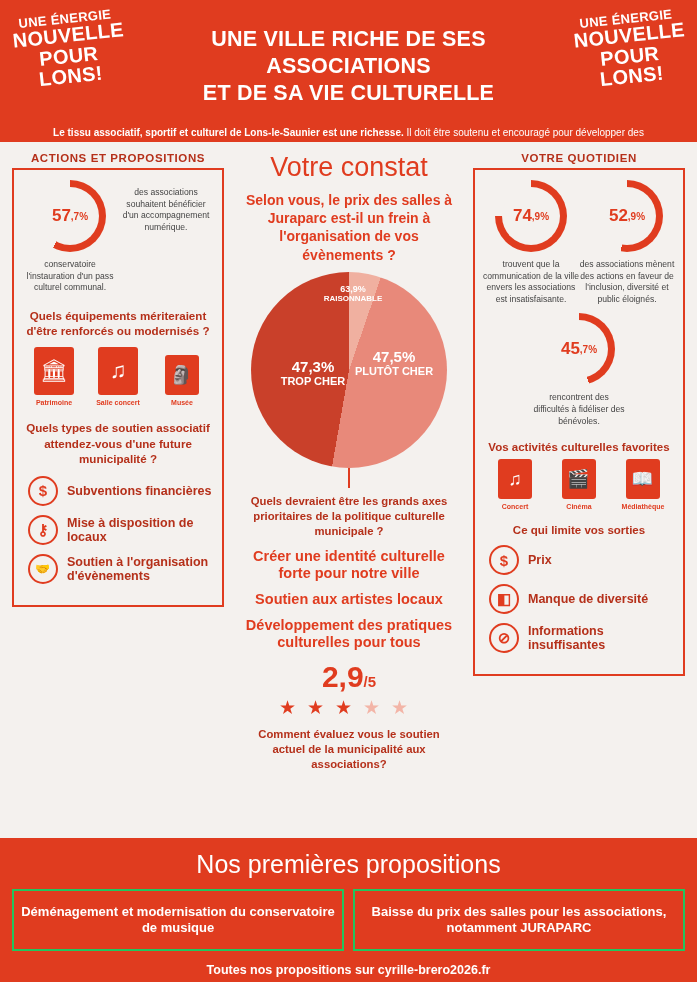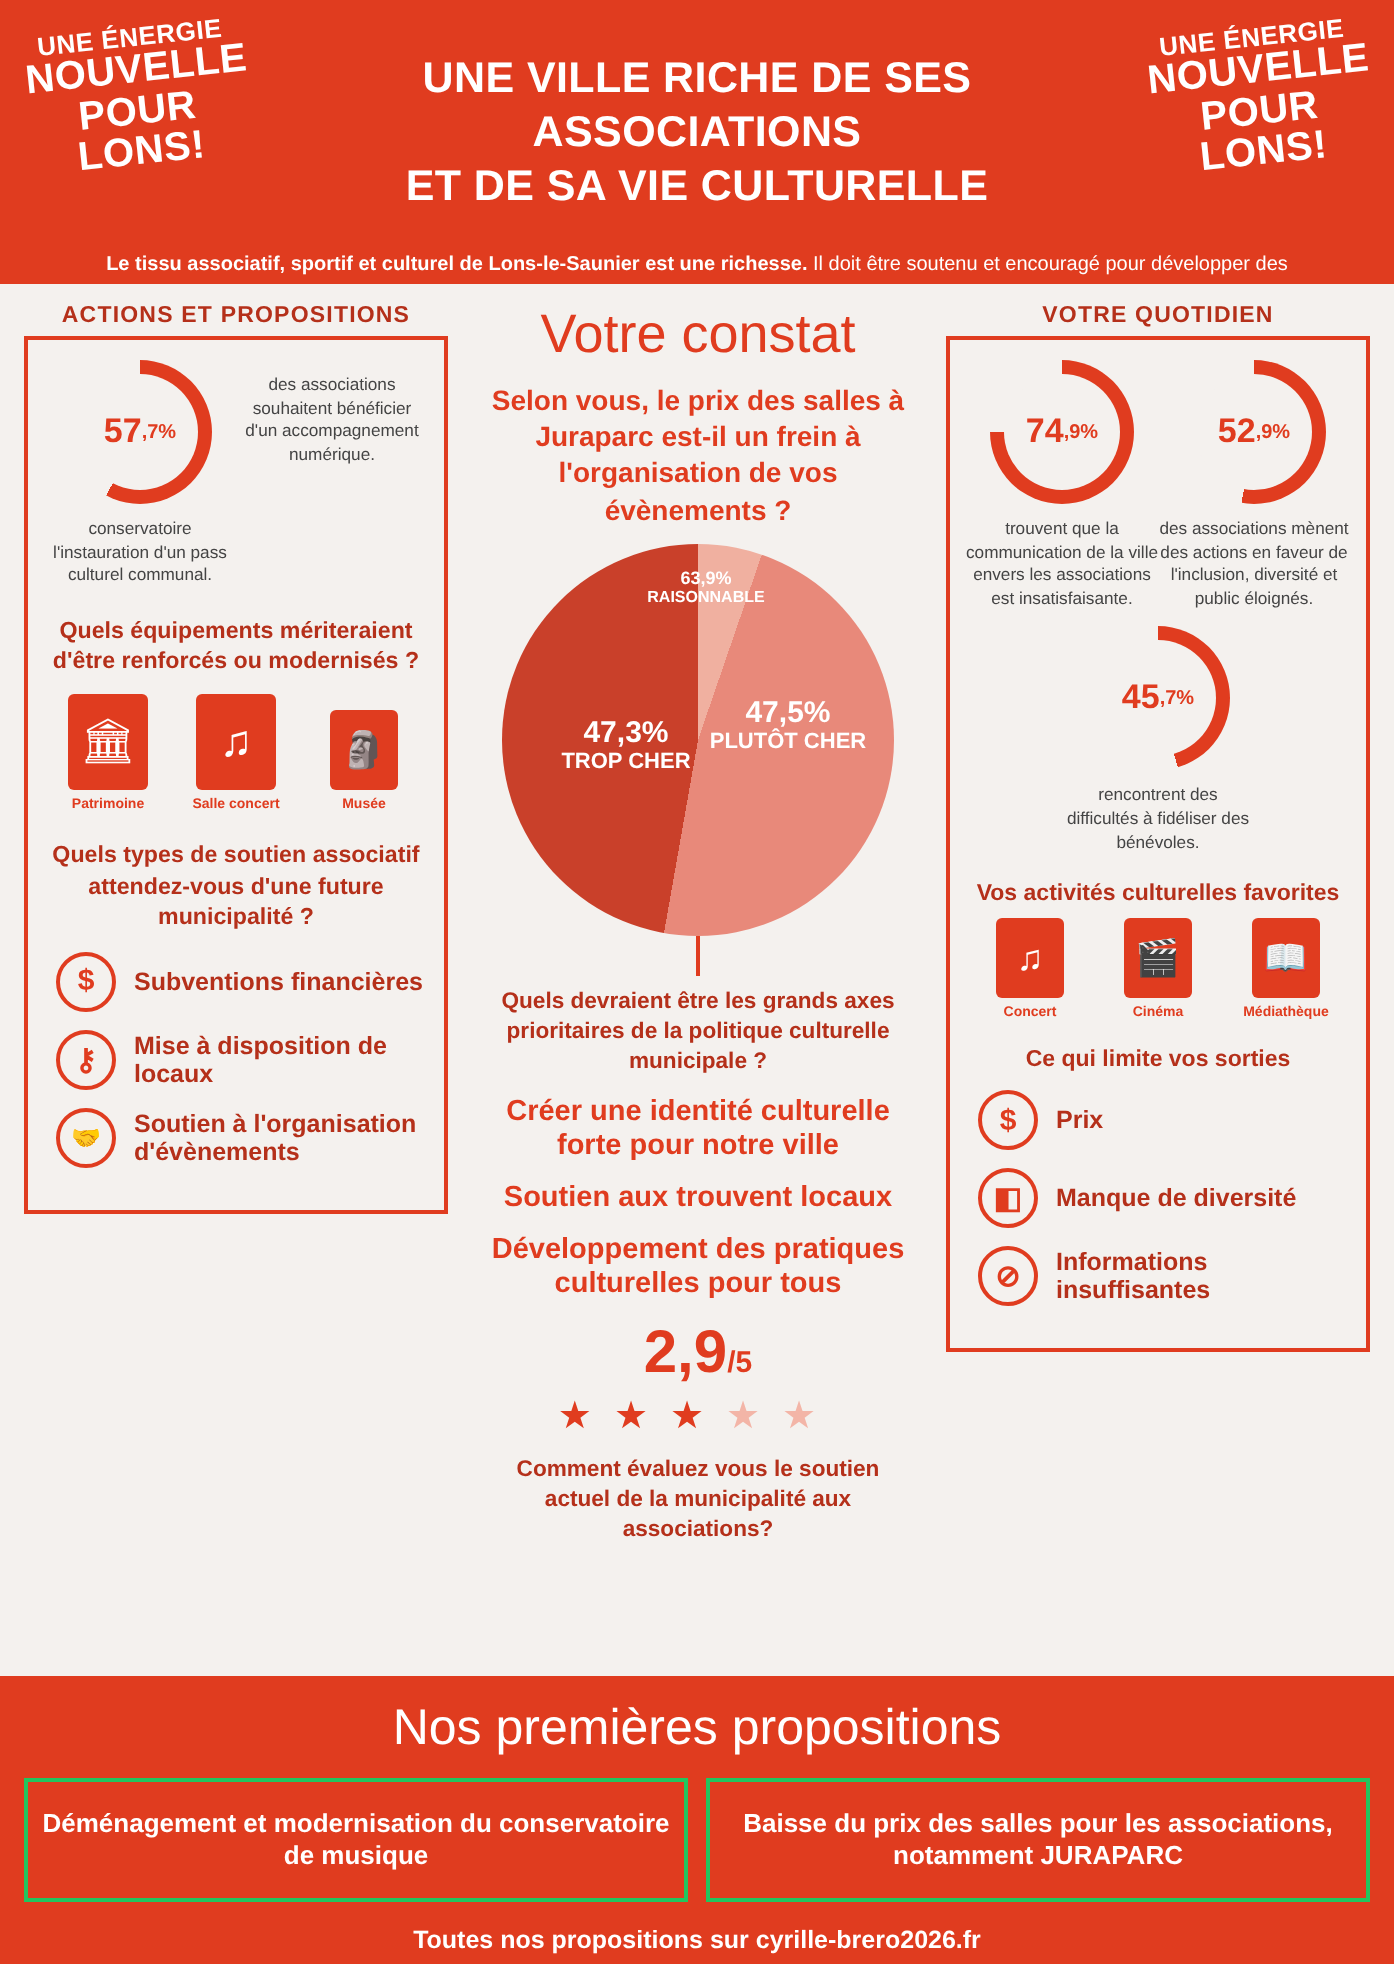--- a/index.html
+++ b/index.html
@@ -301,21 +301,21 @@
           <span class="big">63,9%</span>
           <span class="sml">RAISONNABLE</span>
         </div>
       </div>
 
       <div class="connector" style="height:20px;"></div>
 
       <div class="mid-q2">Quels devraient être les grands axes prioritaires de la politique culturelle municipale ?</div>
 
       <div class="axis-item">Créer une identité culturelle forte pour notre ville</div>
-      <div class="axis-item">Soutien aux trouvent locaux</div>
+      <div class="axis-item">Soutien aux artistes locaux</div>
       <div class="axis-item">Développement des pratiques culturelles pour tous</div>
 
       <div class="score">
         <span>2,9</span><span class="den">/5</span>
       </div>
       <div class="stars">★★★<span class="dim">★★</span></div>
 
       <div class="mid-q3">Comment évaluez vous le soutien actuel de la municipalité aux associations?</div>
     </div>
 

